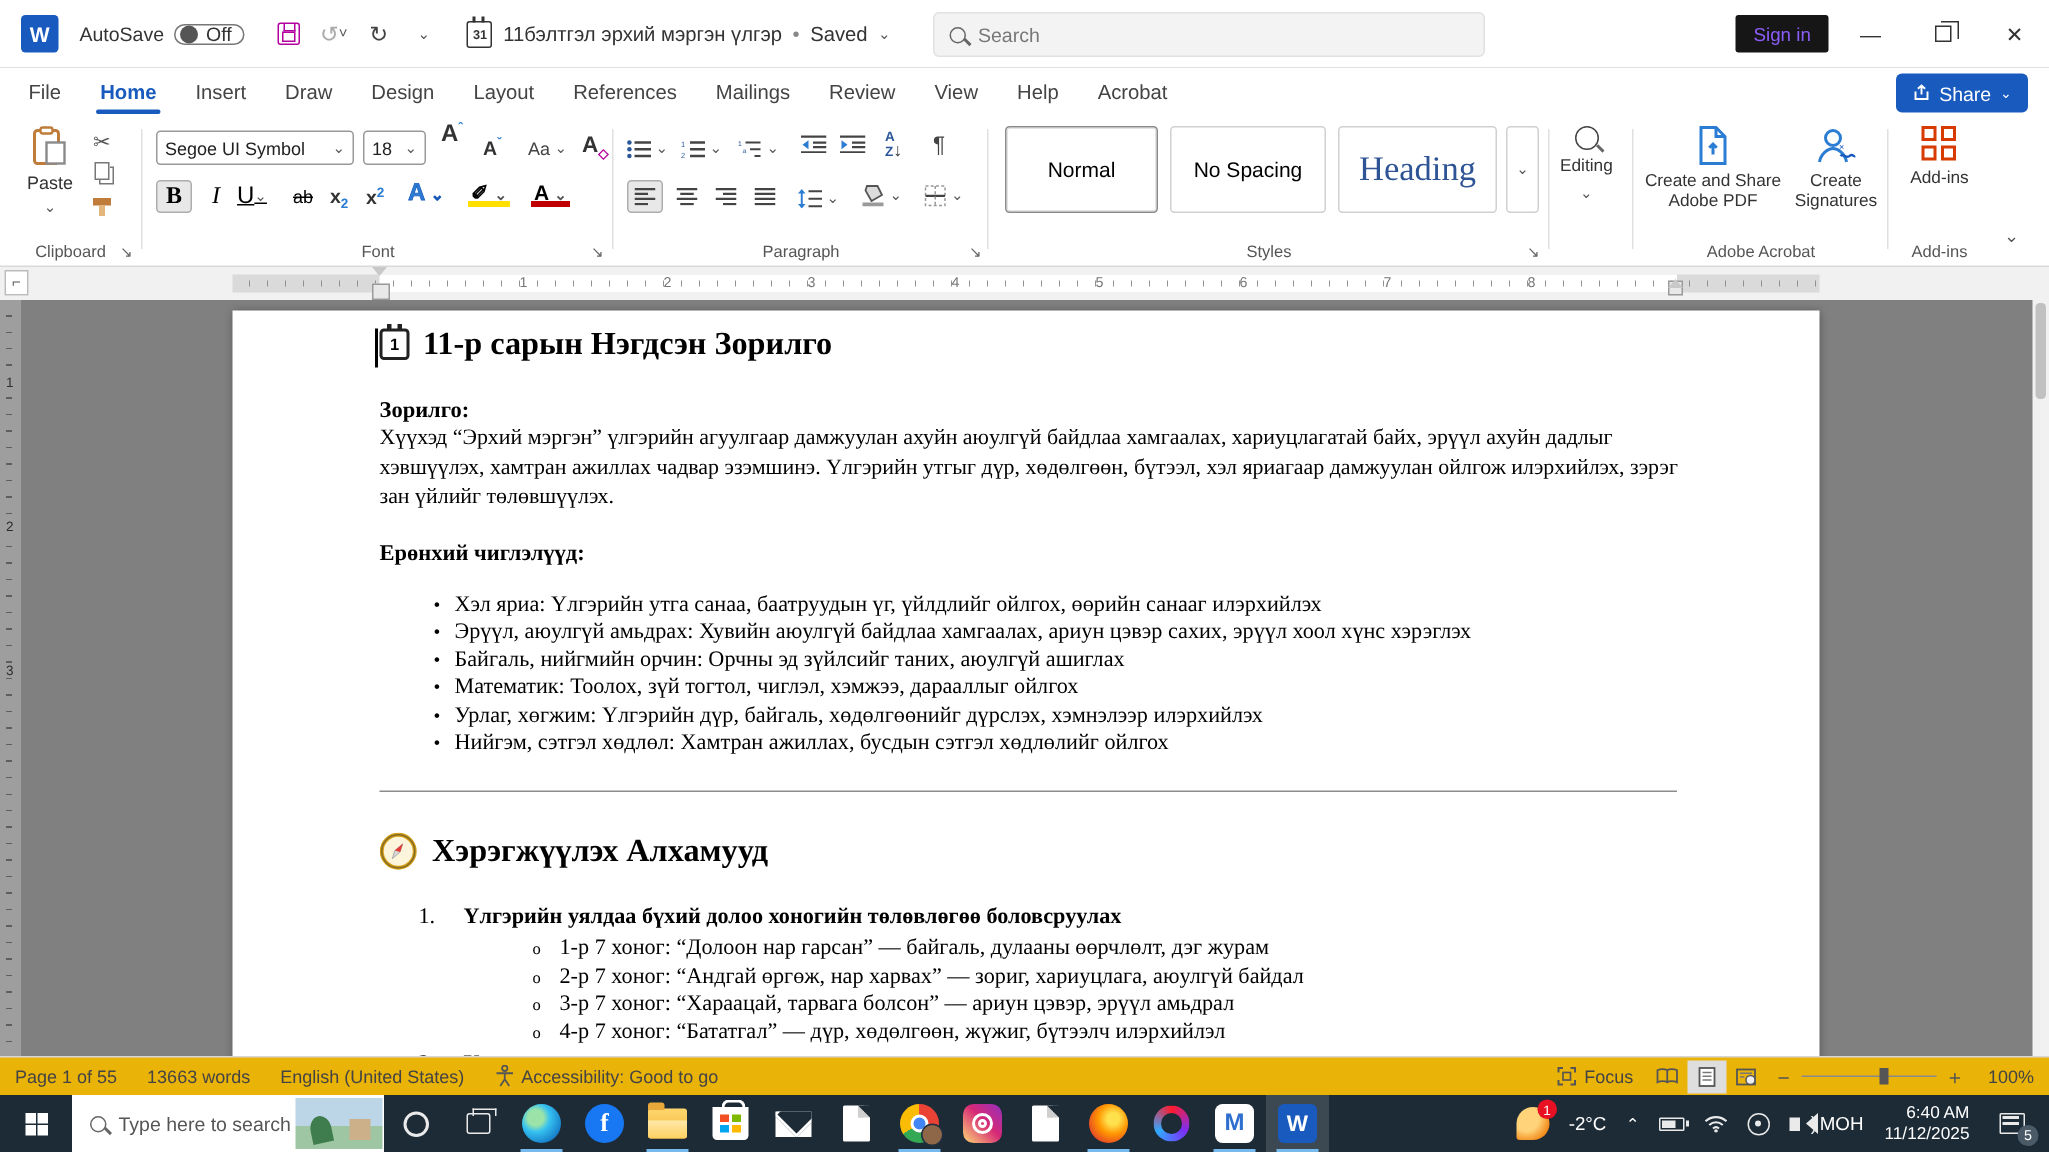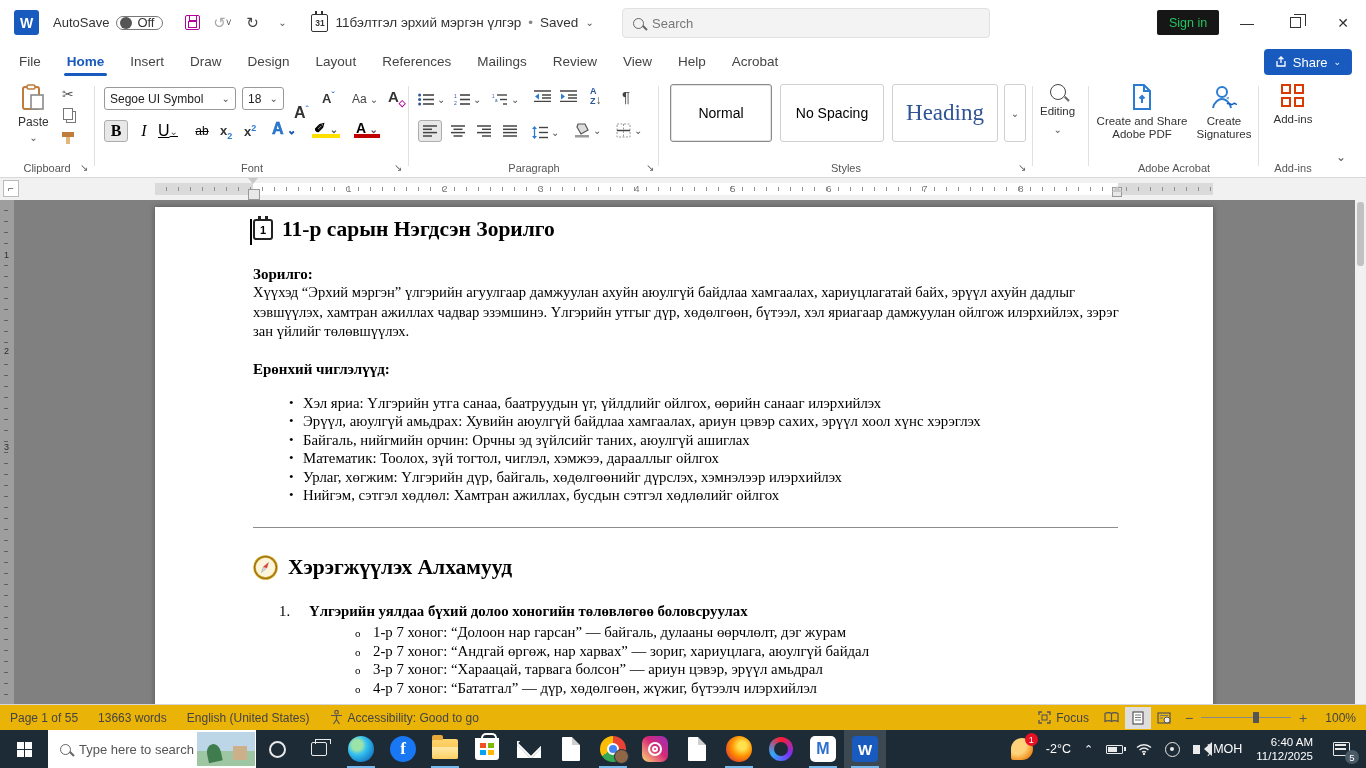--- a/index.html
+++ b/index.html
@@ -23,21 +23,21 @@
   .dim { color:#aaa; }
   .chev { font-size:10px; color:#555; }
   .doc-id { display:flex; align-items:center; gap:7px; margin-left:14px; font-size:13.5px; }
   .cal { width:17px; height:18px; border:1.6px solid #333; border-radius:2px; position:relative;
     display:flex; align-items:center; justify-content:center; font-size:8.5px; font-weight:bold; color:#333; }
   .cal::before { content:""; position:absolute; top:-4px; left:3px; width:2px; height:4px; background:#333; box-shadow:6px 0 0 #333; }
   .searchbox { position:absolute; left:622px; top:8px; width:368px; height:30px; background:#f3f3f3;
     border:1px solid #e1e1e1; border-radius:4px; display:flex; align-items:center; padding:0 10px; gap:8px; color:#777; }
   .mag { width:11px; height:11px; border:1.6px solid #666; border-radius:50%; position:relative; flex:0 0 auto; }
   .mag::after { content:""; position:absolute; width:6px; height:1.6px; background:#666; transform:rotate(45deg); right:-5px; bottom:-1px; }
-  .signin { position:absolute; left:1157px; top:10px; height:25px; padding:0 12px; background:#161616; color:#22c55e;
+  .signin { position:absolute; left:1157px; top:10px; height:25px; padding:0 12px; background:#161616; color:#8b5cf6;
     font-size:12.5px; display:flex; align-items:center; border-radius:2px; }
   .win-ctl { position:absolute; top:0; height:45px; width:46px; display:flex; align-items:center; justify-content:center; color:#333; font-size:14px; }
   .restore-glyph { width:11px; height:11px; border:1.2px solid #333; position:relative; }
   .restore-glyph::before { content:""; position:absolute; top:-4px; left:3px; width:11px; height:11px; border:1.2px solid #333; border-left:none; border-bottom:none; }
 
   
   .tabsrow { position:absolute; top:45px; left:0; width:1366px; height:33px; background:#fff; display:flex; align-items:center; }
   .rtab { padding:0 13px; font-size:13.5px; color:#444; height:33px; display:flex; align-items:center; position:relative; }
   .rtab.active { font-weight:bold; color:#185abd; }
   .rtab.active::after { content:""; position:absolute; left:10px; right:10px; bottom:2px; height:3px; background:#185abd; border-radius:2px; }
@@ -286,21 +286,21 @@
 
     <div class="rgroup" style="left:96px;width:312px">
       <div class="combo" style="position:absolute;left:8px;top:9px;width:132px">
         <span>Segoe UI Symbol</span>
           <span class="chev">⌄</span>
       </div>
       <div class="combo" style="position:absolute;left:146px;top:9px;width:42px">
         <span>18</span>
           <span class="chev">⌄</span>
       </div>
-      <span class="fx-letter" style="position:absolute;left:198px;top:26px;font-size:16px">A<sup>ˆ</sup></span>
+      <span class="fx-letter" style="position:absolute;left:198px;top:2px;font-size:16px">A<sup>ˆ</sup></span>
       <span class="fx-letter" style="position:absolute;left:226px;top:12px;font-size:13px">A<sup>ˇ</sup></span>
       <span class="smallbtn" style="position:absolute;left:256px;top:11px">Aa <span class="chev">⌄</span></span>
       <span class="fx-letter" style="position:absolute;left:292px;top:10px">A<sub style="color:#b4009e">◇</sub></span>
 
       <span class="iconbtn boxed" style="position:absolute;left:8px;top:42px;font-weight:bold;font-family:'Liberation Serif',serif">B</span>
       <span class="iconbtn" style="position:absolute;left:36px;top:42px;font-style:italic;font-family:'Liberation Serif',serif">I</span>
       <span class="iconbtn" style="position:absolute;left:60px;top:42px;text-decoration:underline">U <span class="chev">⌄</span></span>
       <span class="iconbtn" style="position:absolute;left:94px;top:42px;text-decoration:line-through;font-size:12px">ab</span>
       <span class="fx-letter" style="position:absolute;left:124px;top:45px;font-size:13px">x<sub>2</sub></span>
       <span class="fx-letter" style="position:absolute;left:148px;top:45px;font-size:13px">x<sup>2</sup></span>

